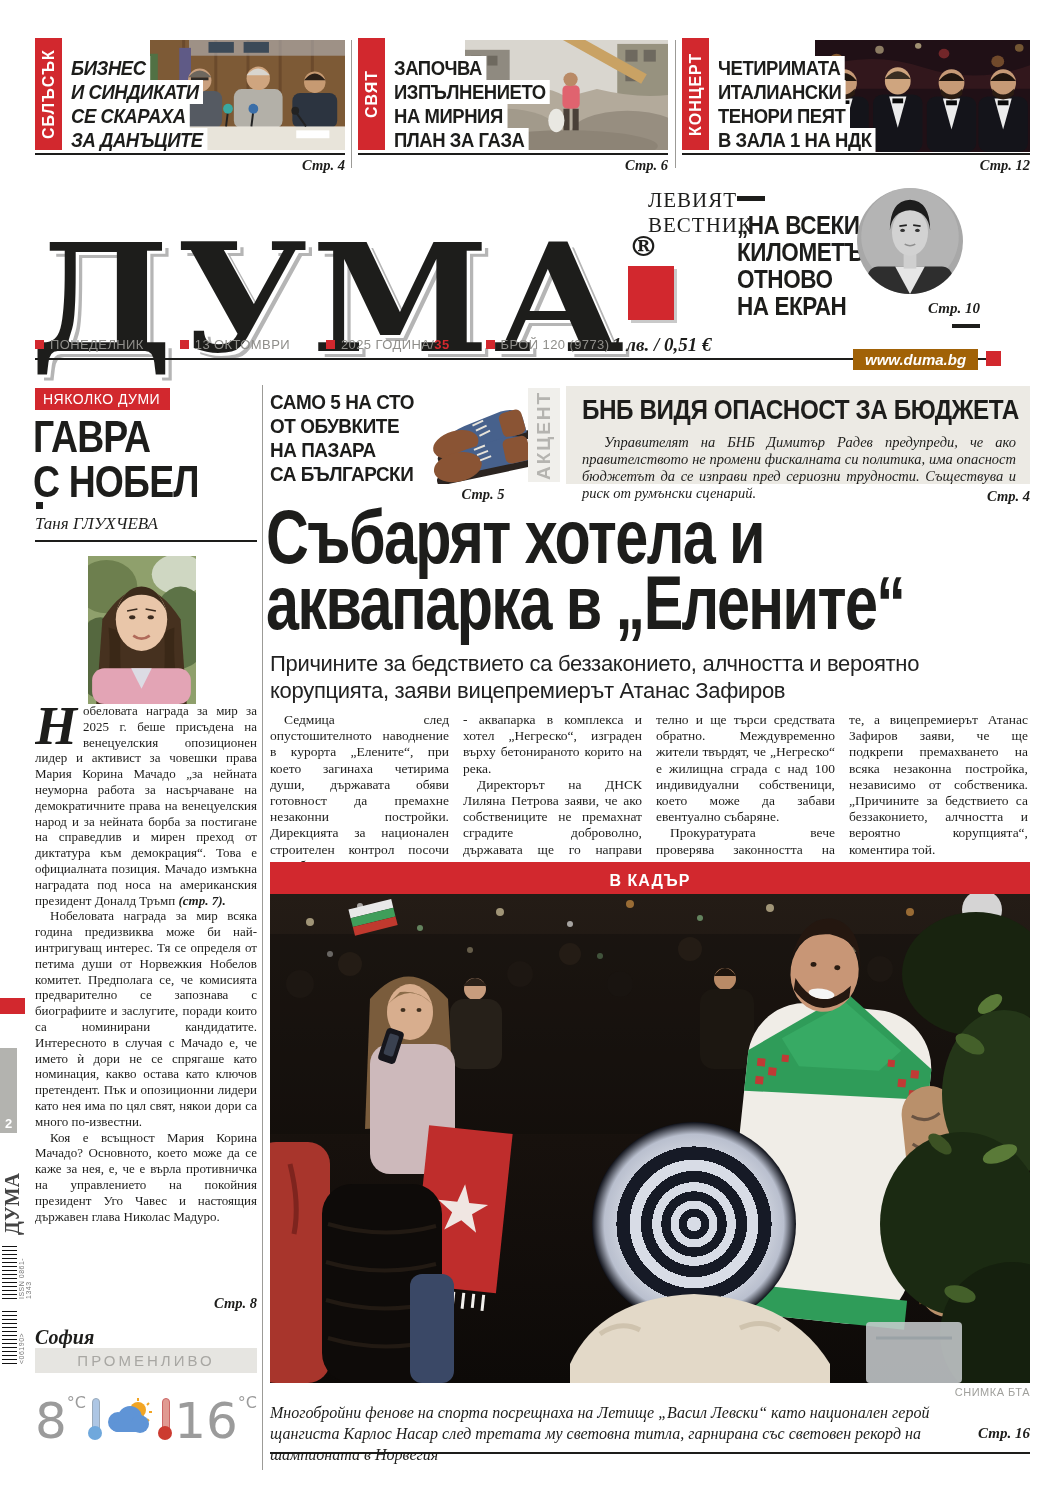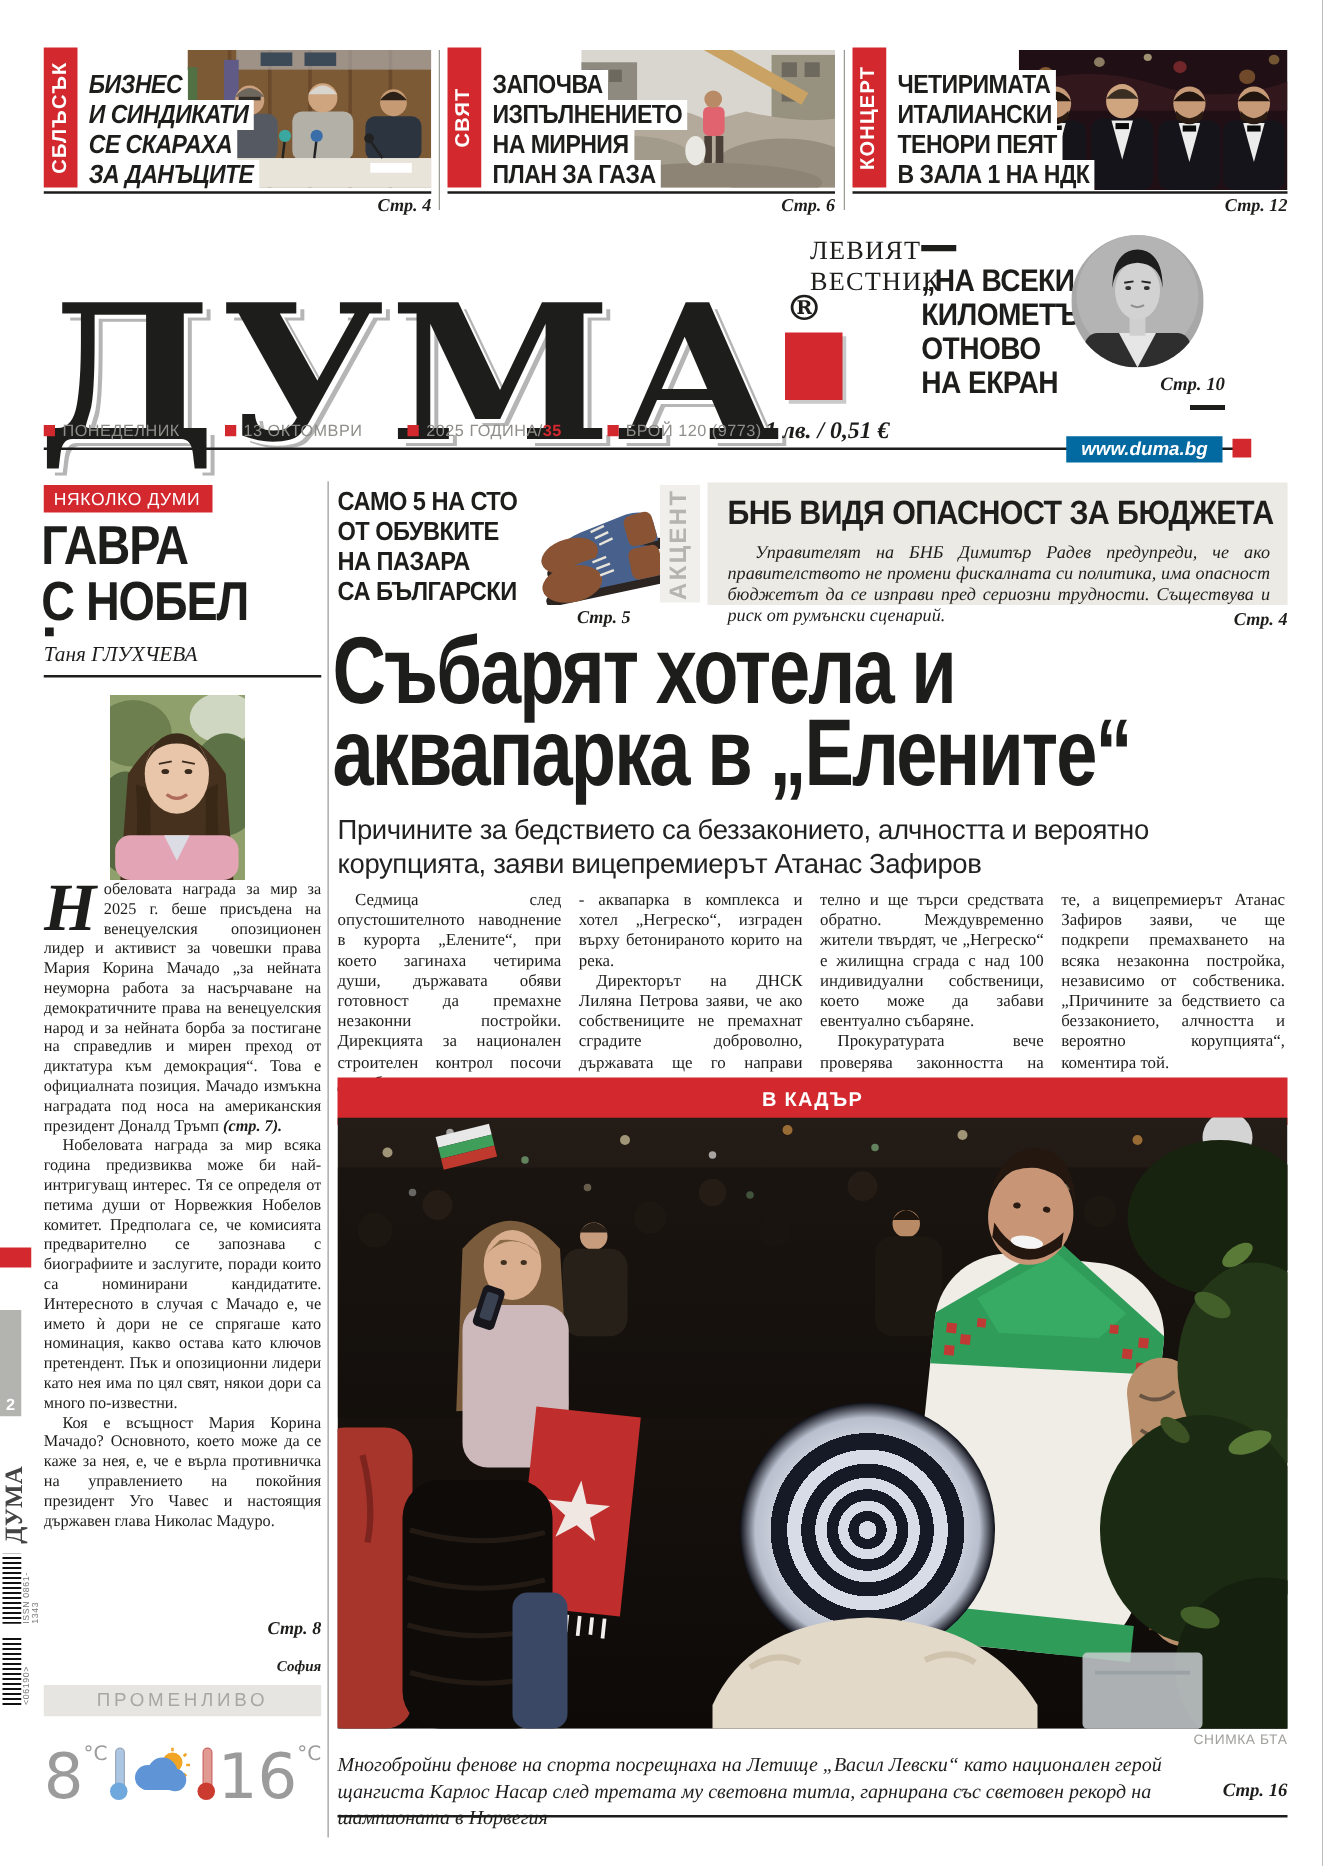--- a/index.html
+++ b/index.html
@@ -225,21 +225,21 @@
   <div class="pref abs" style="left:900px;top:300px;width:80px;text-align:right;font-size:15px;">Стр. 10</div>
   <div class="abs rule" style="left:952px;top:324px;width:28px;height:4px;"></div>
 
   <div class="abs" style="left:35px;top:337px;display:flex;gap:36px;">
     <span class="dl-item"><span class="dl-sq"></span><span>ПОНЕДЕЛНИК</span></span>
     <span class="dl-item"><span class="dl-sq"></span><span>13 ОКТОМВРИ</span></span>
     <span class="dl-item"><span class="dl-sq"></span><span>2025 ГОДИНА/</span><span style="color:#d2282e;font-weight:bold;">35</span></span>
     <span class="dl-item"><span class="dl-sq"></span><span>БРОЙ 120 (9773)</span></span>
   </div>
   <div class="rule abs" style="left:35px;top:358px;width:960px;height:2px;"></div>
-  <div class="abs" style="left:853px;top:349px;background:#0369a1;color:#fff;font-weight:bold;font-style:italic;
+  <div class="abs" style="left:853px;top:349px;background:#a16207;color:#fff;font-weight:bold;font-style:italic;
               font-size:15px;padding:2px 12px;">
     <span>www.duma.bg</span>
   </div>
   <div class="abs" style="left:986px;top:351px;width:15px;height:15px;background:#d2282e;"></div>
 
   <div class="abs" style="left:35px;top:388px;background:#d2282e;color:#fff;font-weight:normal;font-size:14px;
               padding:3px 10px 3px 8px;letter-spacing:.5px;">
     <span>НЯКОЛКО ДУМИ</span>
   </div>
   <div class="abs" style="left:33px;top:414px;font-weight:bold;font-size:44px;line-height:45px;letter-spacing:-1px;
@@ -273,21 +273,21 @@
     </svg>
   </div>
 
   <div class="bodytxt abs" style="left:35px;top:703px;width:222px;height:588px;overflow:hidden;">
     <p style="text-indent:0;"><span class="dropcap">Н</span><span>обеловата награда за мир за 2025 г. беше присъдена на венецуелския опозиционен лидер и активист за човешки права Мария Корина Мачадо „за нейната неуморна работа за насърчаване на демократичните права на венецуелския народ и за нейната борба за постигане на справедлив и мирен преход от диктатура към демокрация“. Това е официалната позиция. Мачадо измъкна наградата под носа на американския президент Доналд Тръмп </span><b><i><span>(стр. 7).</span></i></b></p>
     <p>Нобеловата награда за мир всяка година предизвиква може би най-интригуващ интерес. Тя се определя от петима души от Норвежкия Нобелов комитет. Предполага се, че комисията предварително се запознава с биографиите и заслугите, поради които са номинирани кандидатите. Интересното в случая с Мачадо е, че името ѝ дори не се спрягаше като номинация, какво остава като ключов претендент. Пък и опозиционни лидери като нея има по цял свят, някои дори са много по-известни.</p>
     <p>Коя е всъщност Мария Корина Мачадо? Основното, което може да се каже за нея, е, че е върла противничка на управлението на покойния президент Уго Чавес и настоящия държавен глава Николас Мадуро.</p>
   </div>
   <div class="pref abs" style="left:35px;top:1295px;width:222px;text-align:right;">Стр. 8</div>
 
-  <div class="abs ser" style="left:35px;top:1326px;width:222px;text-align:right;font-weight:bold;font-style:italic;font-size:12px;">София</div>
+  <div class="abs ser" style="left:35px;top:1326px;width:222px;text-align:left;font-weight:bold;font-style:italic;font-size:20px;">София</div>
   <div class="abs" style="left:35px;top:1348px;width:222px;height:25px;background:#e6e5e1;color:#a8a7a3;
               display:flex;align-items:center;justify-content:center;font-size:15px;letter-spacing:3px;">
     <span>ПРОМЕНЛИВО</span>
   </div>
   <div class="abs" style="left:35px;top:1378px;width:222px;display:flex;align-items:flex-end;justify-content:space-between;">
     <div style="font-family:'DejaVu Sans',sans-serif;color:#9b9b9b;font-size:50px;line-height:50px;">
       <span>8</span><span style="font-size:16px;vertical-align:30px;">°С</span>
     </div>
     <div style="position:relative;width:16px;height:44px;margin-bottom:4px;">
       <div style="position:absolute;left:5px;top:0;width:6px;height:32px;background:#adc6e4;border:1px solid #9ab;border-radius:4px;"></div>

